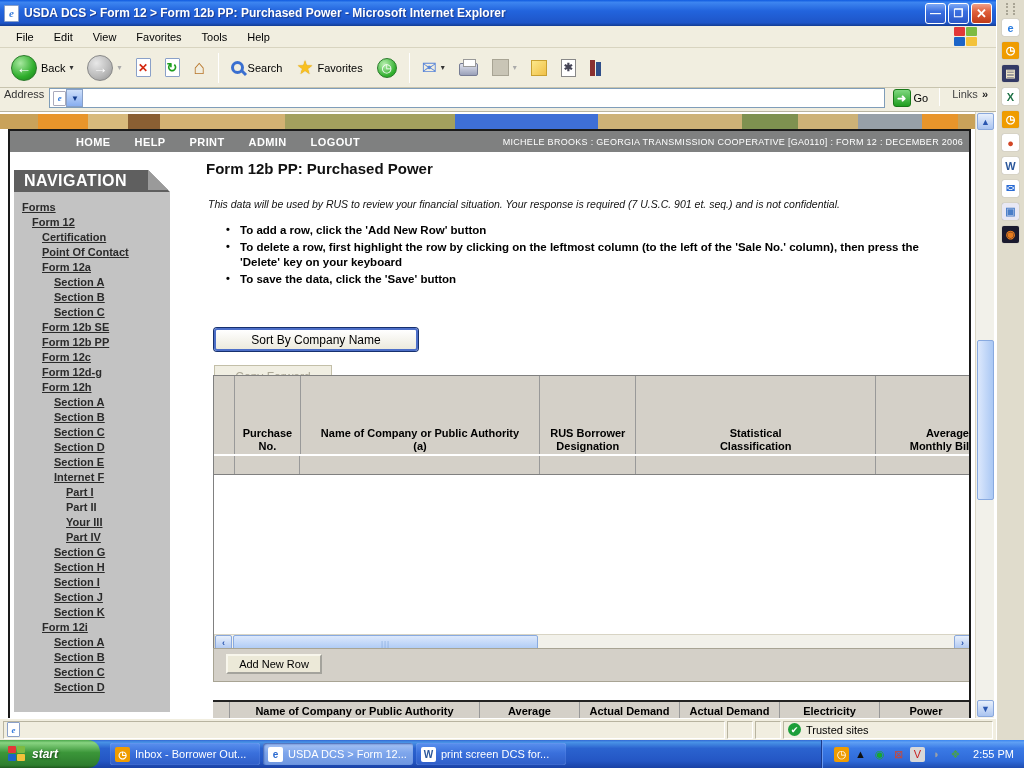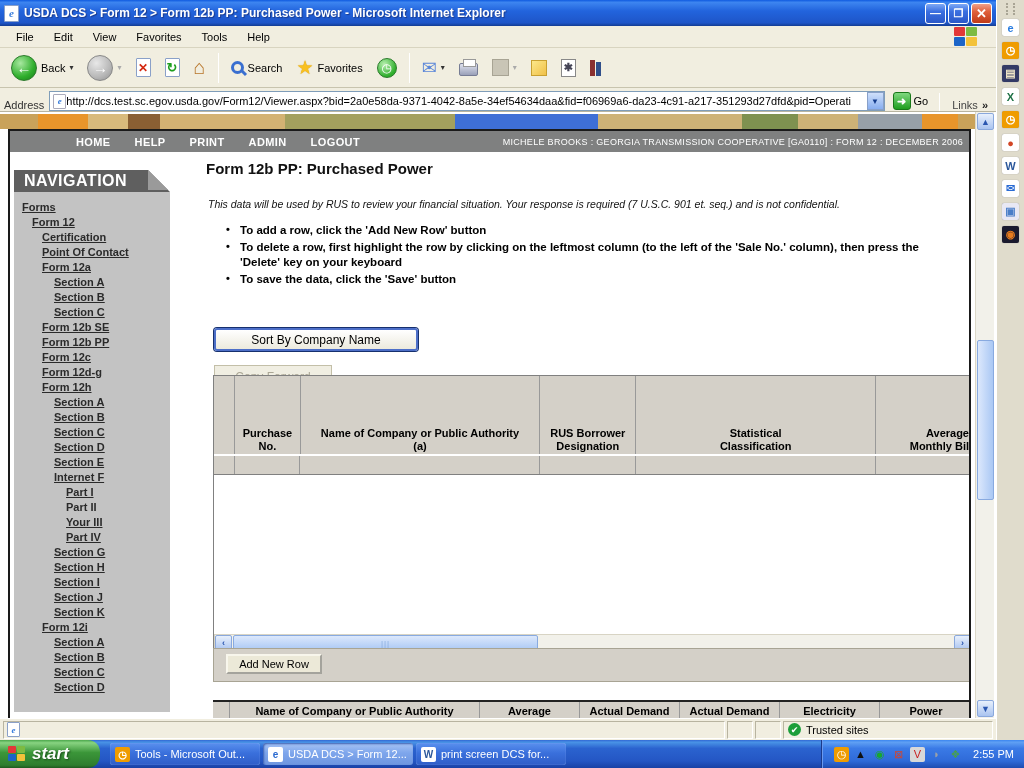--- a/index.html
+++ b/index.html
@@ -42,21 +42,21 @@
   .mail { color:#5a86d8; font-size:18px; }
   .printer { width:19px; height:13px; background:linear-gradient(#dfe2ee,#9aa0b8); border:1px solid #767c94; border-radius:2px; position:relative; margin-top:4px;}
   .printer::before { content:""; position:absolute; left:3px; top:-5px; width:11px; height:6px; background:#fff; border:1px solid #999; }
   .graybox { width:17px; height:17px; background:#c9c5b6; border:1px solid #a8a494; }
   .note { width:16px; height:16px; background:linear-gradient(135deg,#fce88a,#f0c048); border:1px solid #c8a030; }
   .msgr { width:15px; height:18px; background:#fff; border:1px solid #888; display:flex; align-items:center; justify-content:center; color:#445; font-weight:bold; }
   .books { display:flex; gap:1px; align-items:flex-end; }
   .books i { display:block; width:5px; height:16px; background:#8a3030; }
   .books i + i { background:#304f8a; height:14px; }
 
-  .addressbar { height:24px; background:#f1eee0; border-bottom:1px solid #b8b4a0; display:flex; align-items:flex-end; padding:0 4px; gap:5px; }
+  .addressbar { height:24px; background:#f1eee0; border-bottom:1px solid #b8b4a0; display:flex; align-items:flex-start; padding:0 4px; gap:5px; }
   .addr-label { color:#333; }
   .addr-box { flex:1; display:flex; align-items:center; background:#fff; border:1px solid #7f9db9; height:20px; padding-left:3px; }
   .addr-box input { flex:1; border:none; outline:none; font-family:"Liberation Sans",sans-serif; font-size:11px; height:16px; }
   .addr-drop { width:17px; height:18px; background:linear-gradient(#cfe0fa,#88aef0); border:1px solid #88a0c8; color:#123a8a; font-size:8px;
     display:flex; align-items:center; justify-content:center; }
   .go-btn { display:flex; align-items:center; gap:3px; padding:1px 3px; }
   .go-ico { width:18px; height:18px; border-radius:3px; background:linear-gradient(#7fd87f,#1f9e1f); border:1px solid #187818; color:#fff;
     display:flex; align-items:center; justify-content:center; font-weight:bold; }
   .links-btn { display:flex; align-items:center; gap:4px; color:#444; padding:0 4px; }
   .chev { font-weight:bold; color:#222; }
@@ -151,21 +151,21 @@
   
   .officebar { position:absolute; right:0; top:0; width:28px; height:740px; background:#e0dccc; border-left:1px solid #fff; }
   .ob-grip { height:12px; margin:3px 9px 4px 9px; border-left:2px dotted #a8a494; border-right:2px dotted #a8a494; }
   .ob-icons { display:flex; flex-direction:column; align-items:center; gap:6px; }
   .ob-ico { width:17px; height:17px; border-radius:2px; display:flex; align-items:center; justify-content:center;
     font-size:11px; font-weight:bold; box-shadow:0 0 1px #888; background:#fff; }
 
   
   .taskbar { position:absolute; left:0; top:740px; width:1024px; height:28px;
     background:linear-gradient(180deg,#3168d5 0%,#4993e6 8%,#2b63cf 30%,#2456c4 75%,#1941a5 100%); display:flex; align-items:stretch; }
-  .start { width:100px; display:flex; align-items:center; gap:6px; padding-left:8px; color:#fff; font-weight:bold; font-style:italic; font-size:17px;
+  .start { width:100px; display:flex; align-items:center; gap:6px; padding-left:8px; color:#fff; font-weight:bold; font-style:italic; font-size:12px;
     background:linear-gradient(180deg,#4ca84c 0%,#88d381 10%,#3b9639 45%,#2e7d2e 90%,#1e5a1e 100%);
     border-radius:0 12px 12px 0; text-shadow:1px 1px 2px #1a4a1a; }
   .flag { width:18px; height:16px; display:grid; grid-template-columns:8px 8px; grid-template-rows:7px 7px; gap:1px; }
   .flag span { border-radius:1px; }
   .tasks { display:flex; align-items:center; gap:3px; padding-left:10px; }
   .task { width:150px; height:22px; border-radius:3px; display:flex; align-items:center; gap:5px; padding:0 5px; color:#fff; font-size:11px;
     background:linear-gradient(180deg,#5a90ee,#3a70dc 45%,#2f5ec8); box-shadow:inset 0 0 1px #a8c4f8; white-space:nowrap; overflow:hidden; }
   .task.active { background:linear-gradient(180deg,#a8c4f4,#7ea6ec 45%,#6e96e0); box-shadow:inset 1px 1px 2px #3a5eb0; }
   .task .tico { width:15px; height:15px; border-radius:2px; display:flex; align-items:center; justify-content:center; font-size:10px; font-weight:bold; flex:none; }
   .tray { margin-left:auto; display:flex; align-items:center; gap:4px; padding:0 10px 0 12px;
@@ -270,21 +270,20 @@
         </span>
       </span>
   </div>
 
   <div class="addressbar">
     <span class="addr-label">Address</span>
     <span class="addr-box">
       <span class="pg" style="width:13px;height:15px;border-color:#aab;">
           <span class="ie-e" style="font-size:9px">e</span>
         </span>
-      <input type="text" value="http://dcs.test.sc.egov.usda.gov/Form12/Viewer.aspx?bid=2a0e58da-9371-4042-8a5e-34ef54634daa&amp;fid=f06969a6-da23-4c91-a217-351293d27dfd&amp;pid=Operati" style="">
       <span class="addr-drop">▼</span>
     </span>
     <span class="go-btn">
       <span class="go-ico">➜</span>
       <span>Go</span>
     </span>
     <span class="sep" style="height:18px"></span>
     <span class="links-btn">
       <span>Links</span>
       <span class="chev">»</span>
@@ -535,21 +534,21 @@
         <span style="background:#7dbb42"></span>
       <span style="background:#1b64c8"></span>
         <span style="background:#f3c23a"></span>
     </span>
     <span>start</span>
   </div>
   <div class="tasks">
 
       <span class="task">
         <span class="tico" style="background: rgb(239, 156, 0); color: rgb(255, 255, 255);">◷</span>
-        <span>Tools - Microsoft Out...</span>
+        <span>Inbox - Borrower Out...</span>
       </span>
 
       <span class="task active">
         <span class="tico" style="background: rgb(255, 255, 255); color: rgb(42, 106, 208);">e</span>
         <span>USDA DCS &gt; Form 12...</span>
       </span>
 
       <span class="task">
         <span class="tico" style="background: rgb(255, 255, 255); color: rgb(43, 87, 154);">W</span>
         <span>print screen DCS for...</span>

